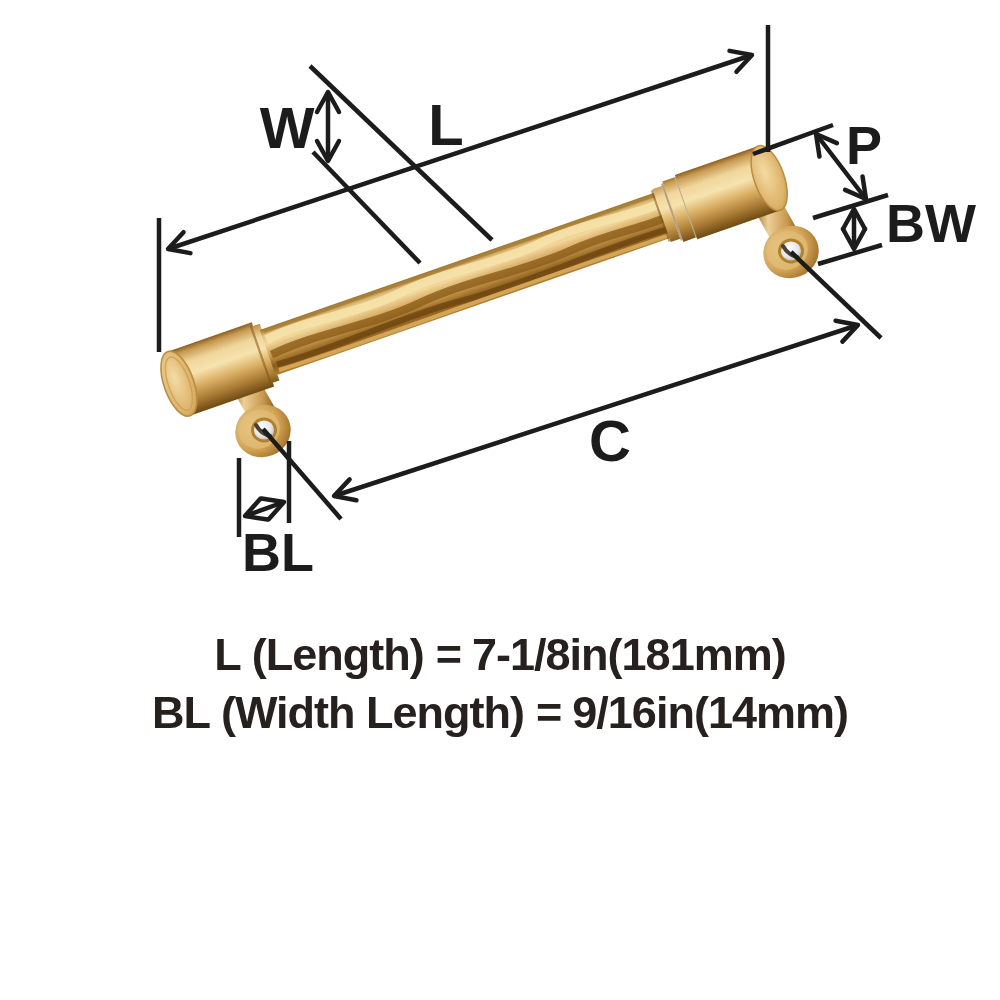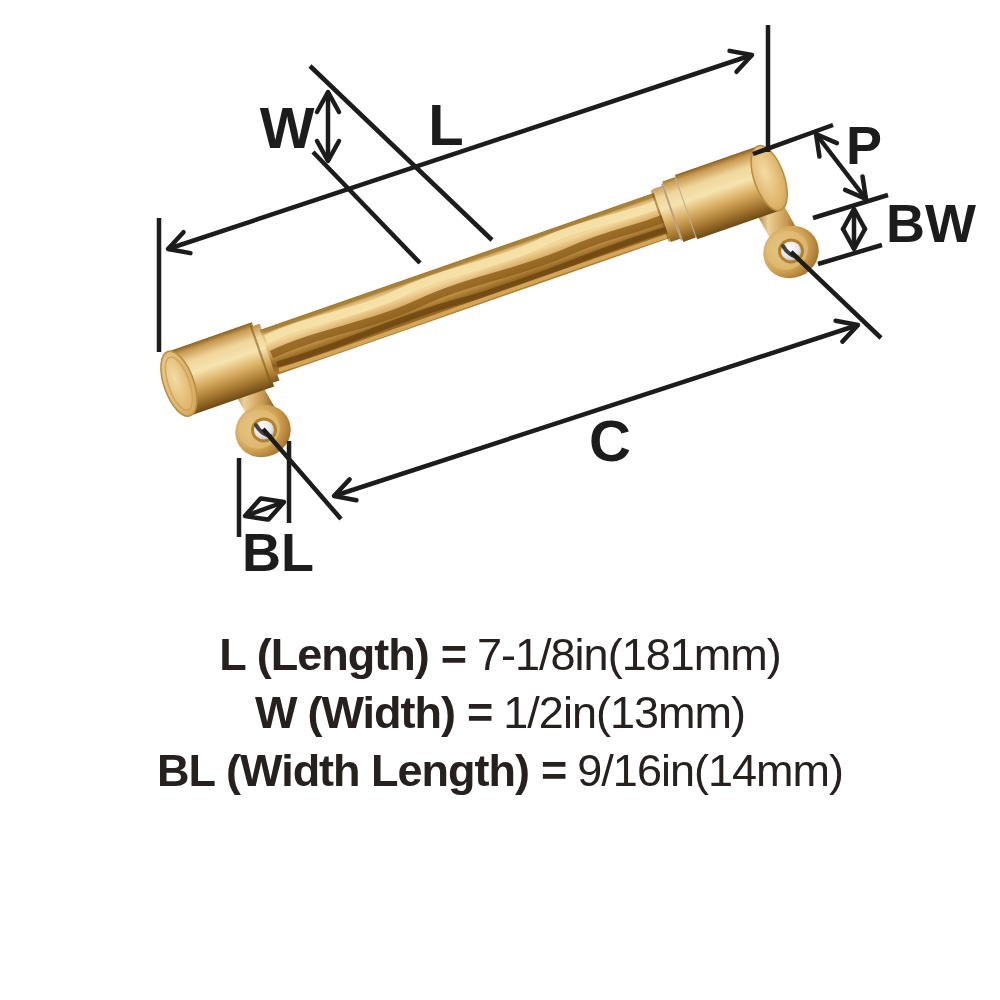--- a/index.html
+++ b/index.html
@@ -14,22 +14,22 @@
   }
   .specs{
     position:absolute;top:626px;left:0;right:0;text-align:center;
     color:#26211f;font-size:45px;line-height:58px;letter-spacing:-1px;
     white-space:nowrap;
   }
   .spec-row{height:58px;}
   .spec-code{font-weight:bold;margin-right:11px;}
   .spec-label{font-weight:bold;margin-right:12px;}
   .spec-equals{font-weight:bold;margin-right:11px;}
-  .spec-imperial{font-weight:normal;}
-  .spec-metric{font-weight:normal;}
+  .spec-imperial{font-weight:bold;}
+  .spec-metric{font-weight:bold;}
 </style>
 </head>
 <body>
 
 <div class="canvas">
 
   <svg class="diagram-svg" width="1000" height="620" viewBox="0 0 1000 620">
     <defs>
       <marker id="ah" markerUnits="userSpaceOnUse" markerWidth="34" markerHeight="34" viewBox="0 0 34 34" refX="30" refY="17" orient="auto-start-reverse">
         <path d="M10,6 L30,17 L10,28" fill="none" stroke="#1c1c1c" stroke-width="4.5" stroke-linecap="round" stroke-linejoin="round"></path>
@@ -159,17 +159,16 @@
     <text class="dim-label" x="287" y="148" font-size="58" text-anchor="middle">W</text>
     <text class="dim-label" x="446" y="145" font-size="58" text-anchor="middle">L</text>
     <text class="dim-label" x="864" y="164" font-size="54" text-anchor="middle">P</text>
     <text class="dim-label" x="931" y="242" font-size="54" text-anchor="middle">BW</text>
     <text class="dim-label" x="610" y="461" font-size="58" text-anchor="middle">C</text>
     <text class="dim-label" x="278" y="571" font-size="54" text-anchor="middle">BL</text>
   </svg>
 
   <div class="specs">
     <div class="spec-row"><span class="spec-code">L</span><span class="spec-label">(Length)</span><span class="spec-equals">=</span><span class="spec-imperial">7-1/8in</span><span class="spec-metric">(181mm)</span></div>
-    <div class="spec-row"><span class="spec-code">W</span><span class="spec-label">(Width)</span><span class="spec-equals">=</span><span class="spec-imperial">1/2in</span><span class="spec-metric">(13mm)</span></div>
     <div class="spec-row"><span class="spec-code">BL</span><span class="spec-label">(Width Length)</span><span class="spec-equals">=</span><span class="spec-imperial">9/16in</span><span class="spec-metric">(14mm)</span></div>
   </div>
 
 </div>
 
 </body></html>

